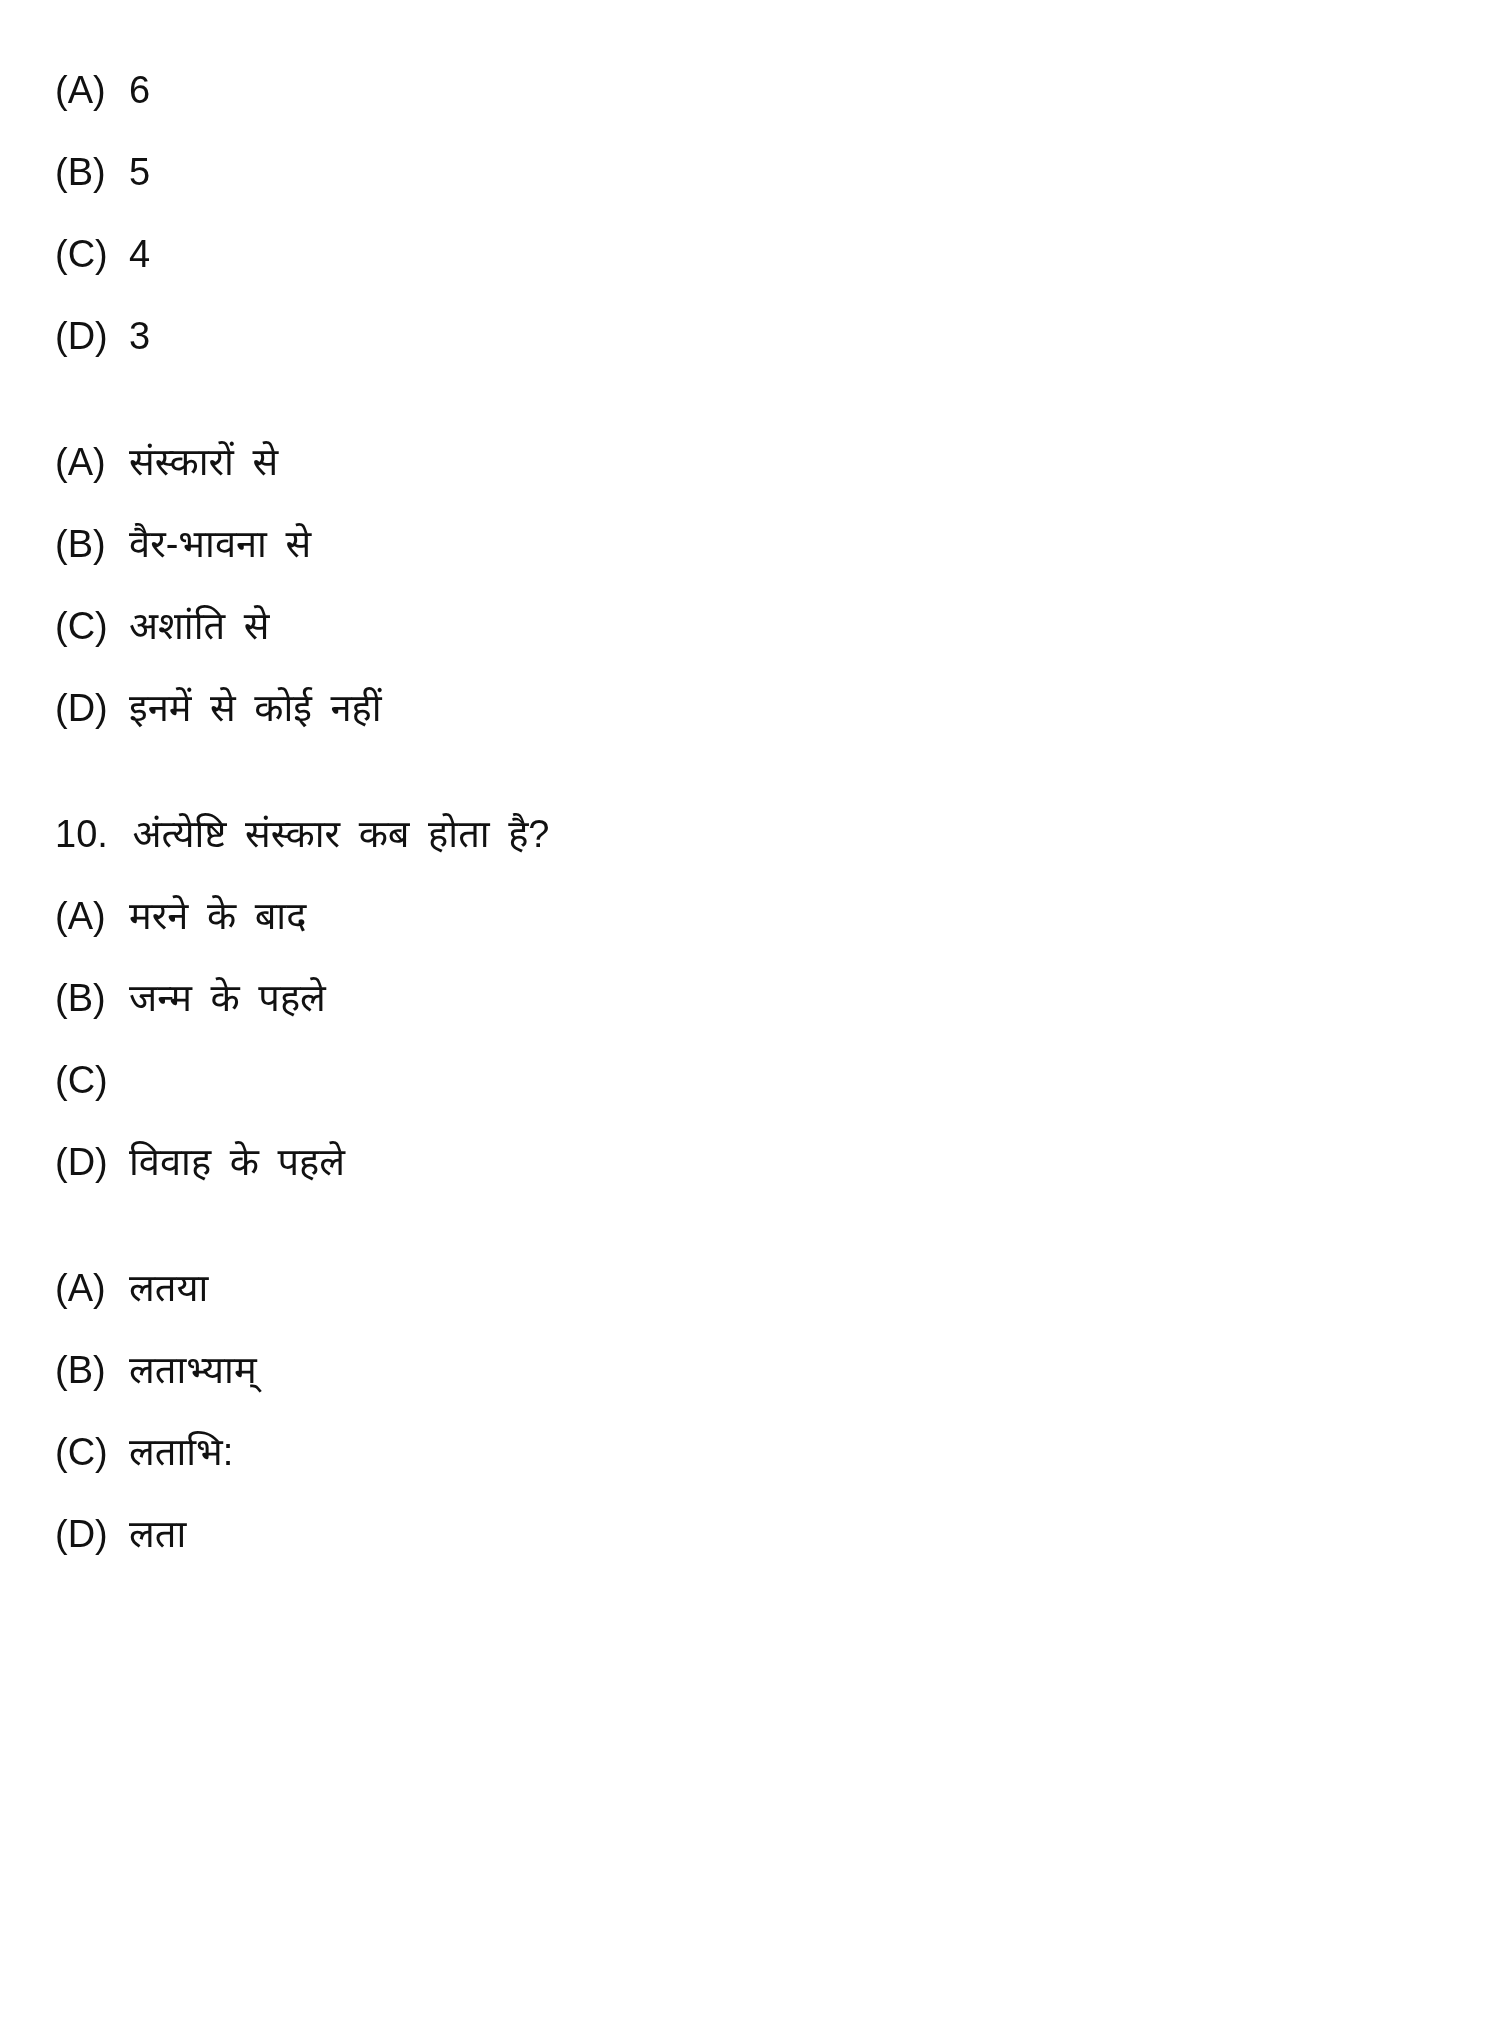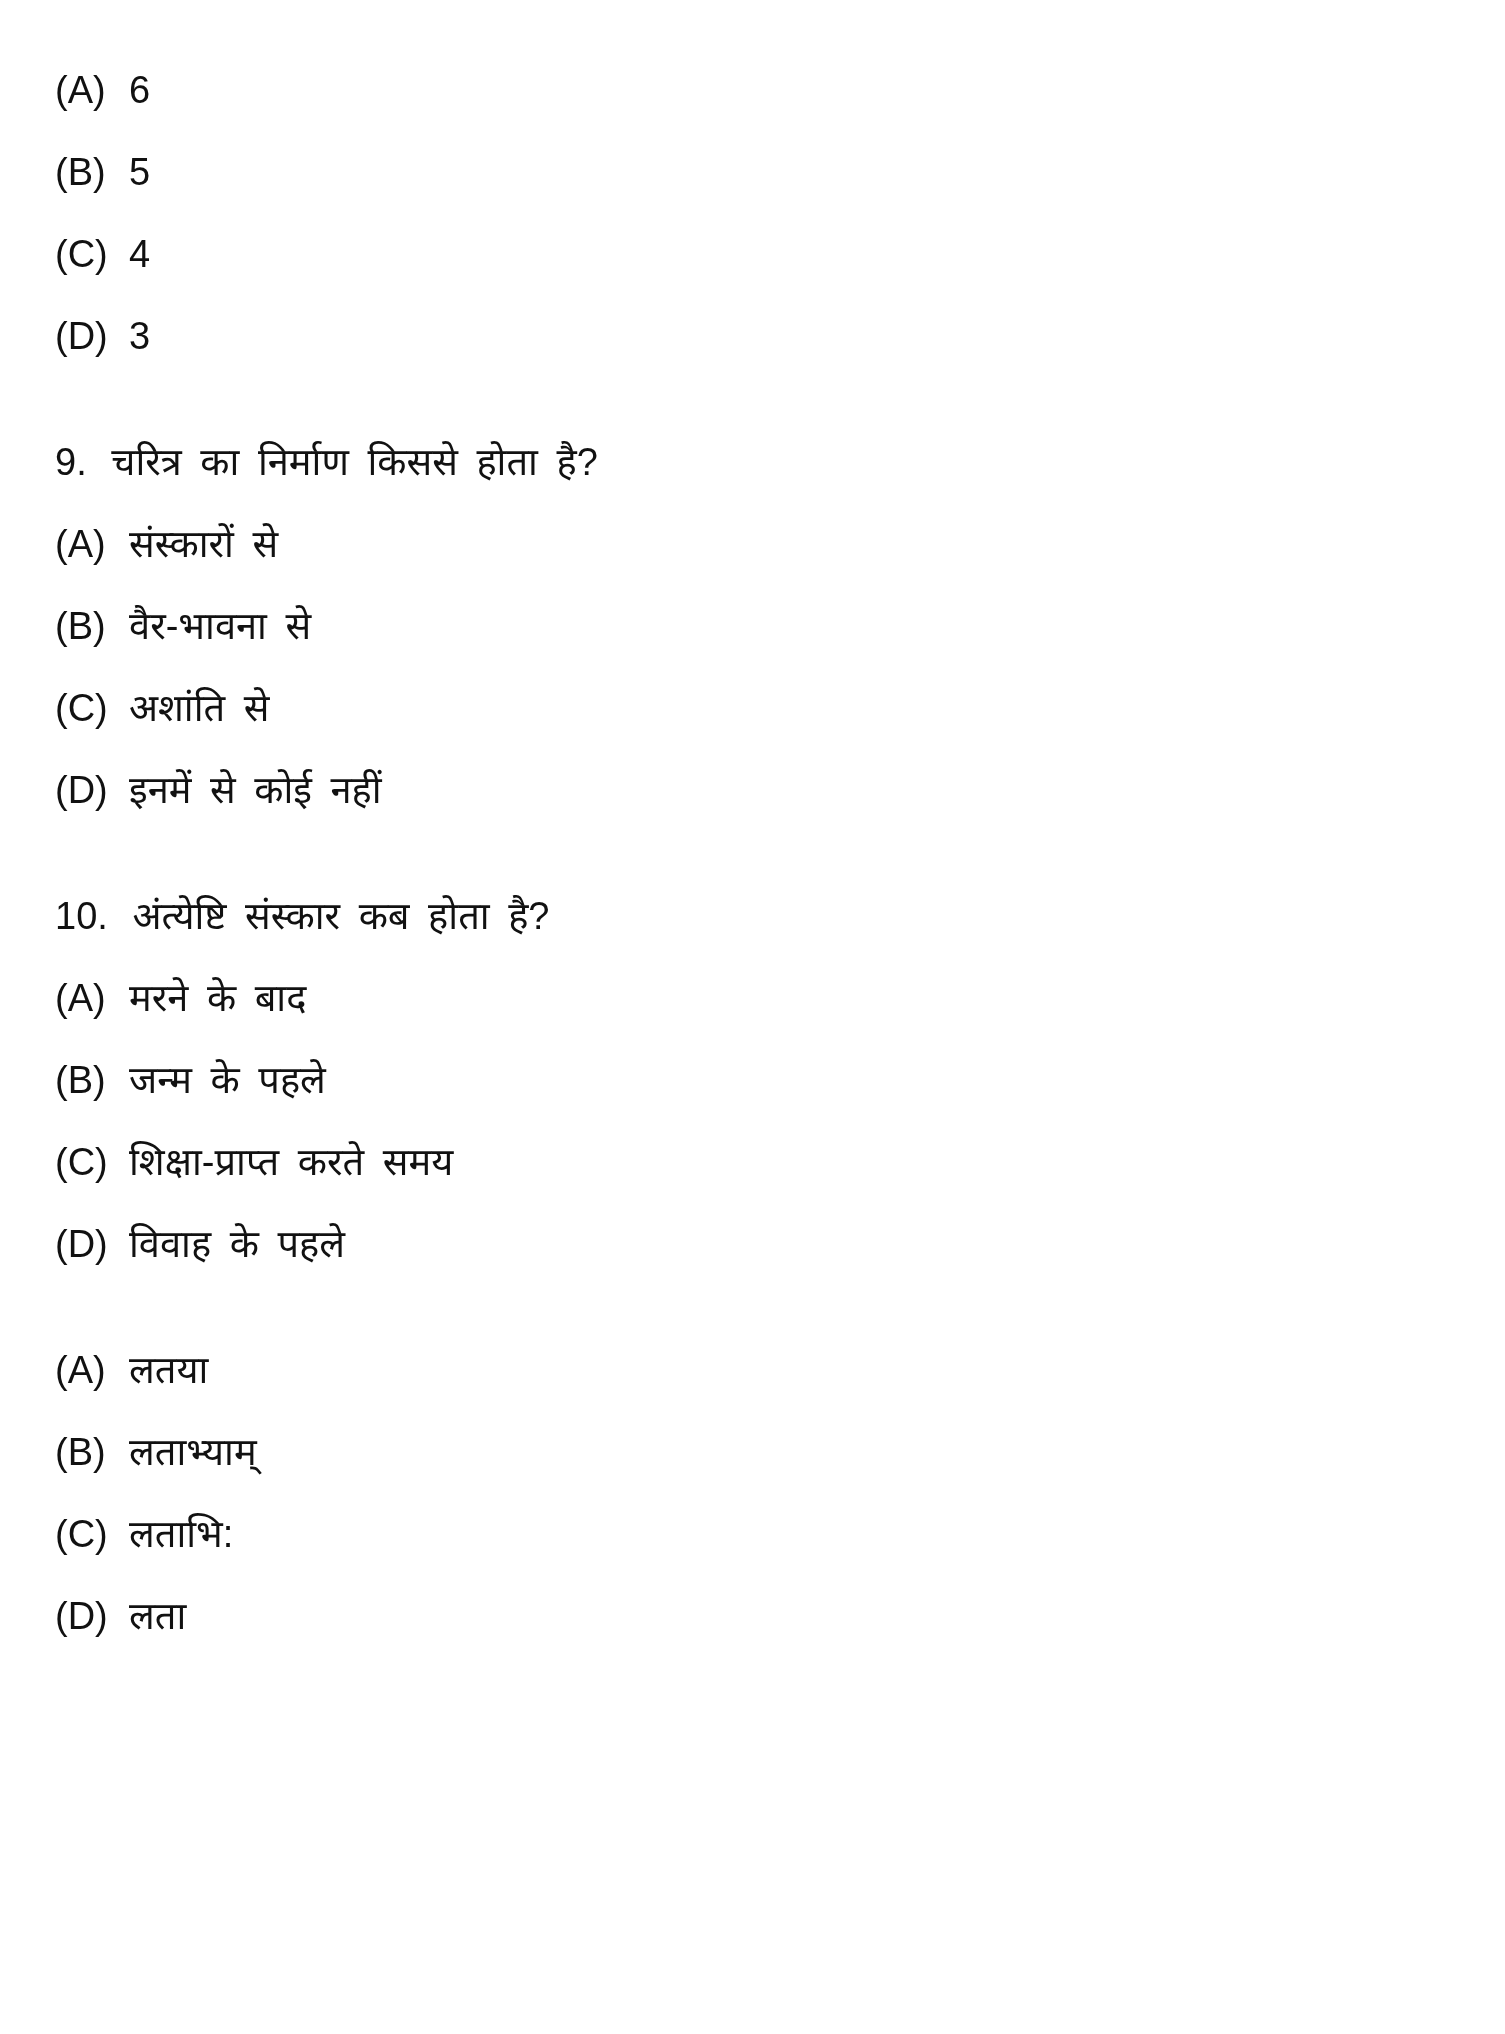--- a/index.html
+++ b/index.html
@@ -74,24 +74,20 @@
       <span class="option-label">(C)</span>
       <span class="option-text">4</span>
     </div>
     <div class="option">
       <span class="option-label">(D)</span>
       <span class="option-text">3</span>
     </div>
   </div>
 
   <div class="question-block">
-    <div class="question-text">
-      <span class="q-num">9.</span>
-      <span>चरित्र का निर्माण किससे होता है?</span>
-    </div>
     <div class="option">
       <span class="option-label">(A)</span>
       <span class="option-text">संस्कारों से</span>
     </div>
     <div class="option">
       <span class="option-label">(B)</span>
       <span class="option-text">वैर-भावना से</span>
     </div>
     <div class="option">
       <span class="option-label">(C)</span>
@@ -111,21 +107,20 @@
     <div class="option">
       <span class="option-label">(A)</span>
       <span class="option-text">मरने के बाद</span>
     </div>
     <div class="option">
       <span class="option-label">(B)</span>
       <span class="option-text">जन्म के पहले</span>
     </div>
     <div class="option">
       <span class="option-label">(C)</span>
-      <span class="option-text">शिक्षा-प्राप्त करते समय</span>
     </div>
     <div class="option">
       <span class="option-label">(D)</span>
       <span class="option-text">विवाह के पहले</span>
     </div>
   </div>
 
   <div class="question-block">
     <div class="option">
       <span class="option-label">(A)</span>

